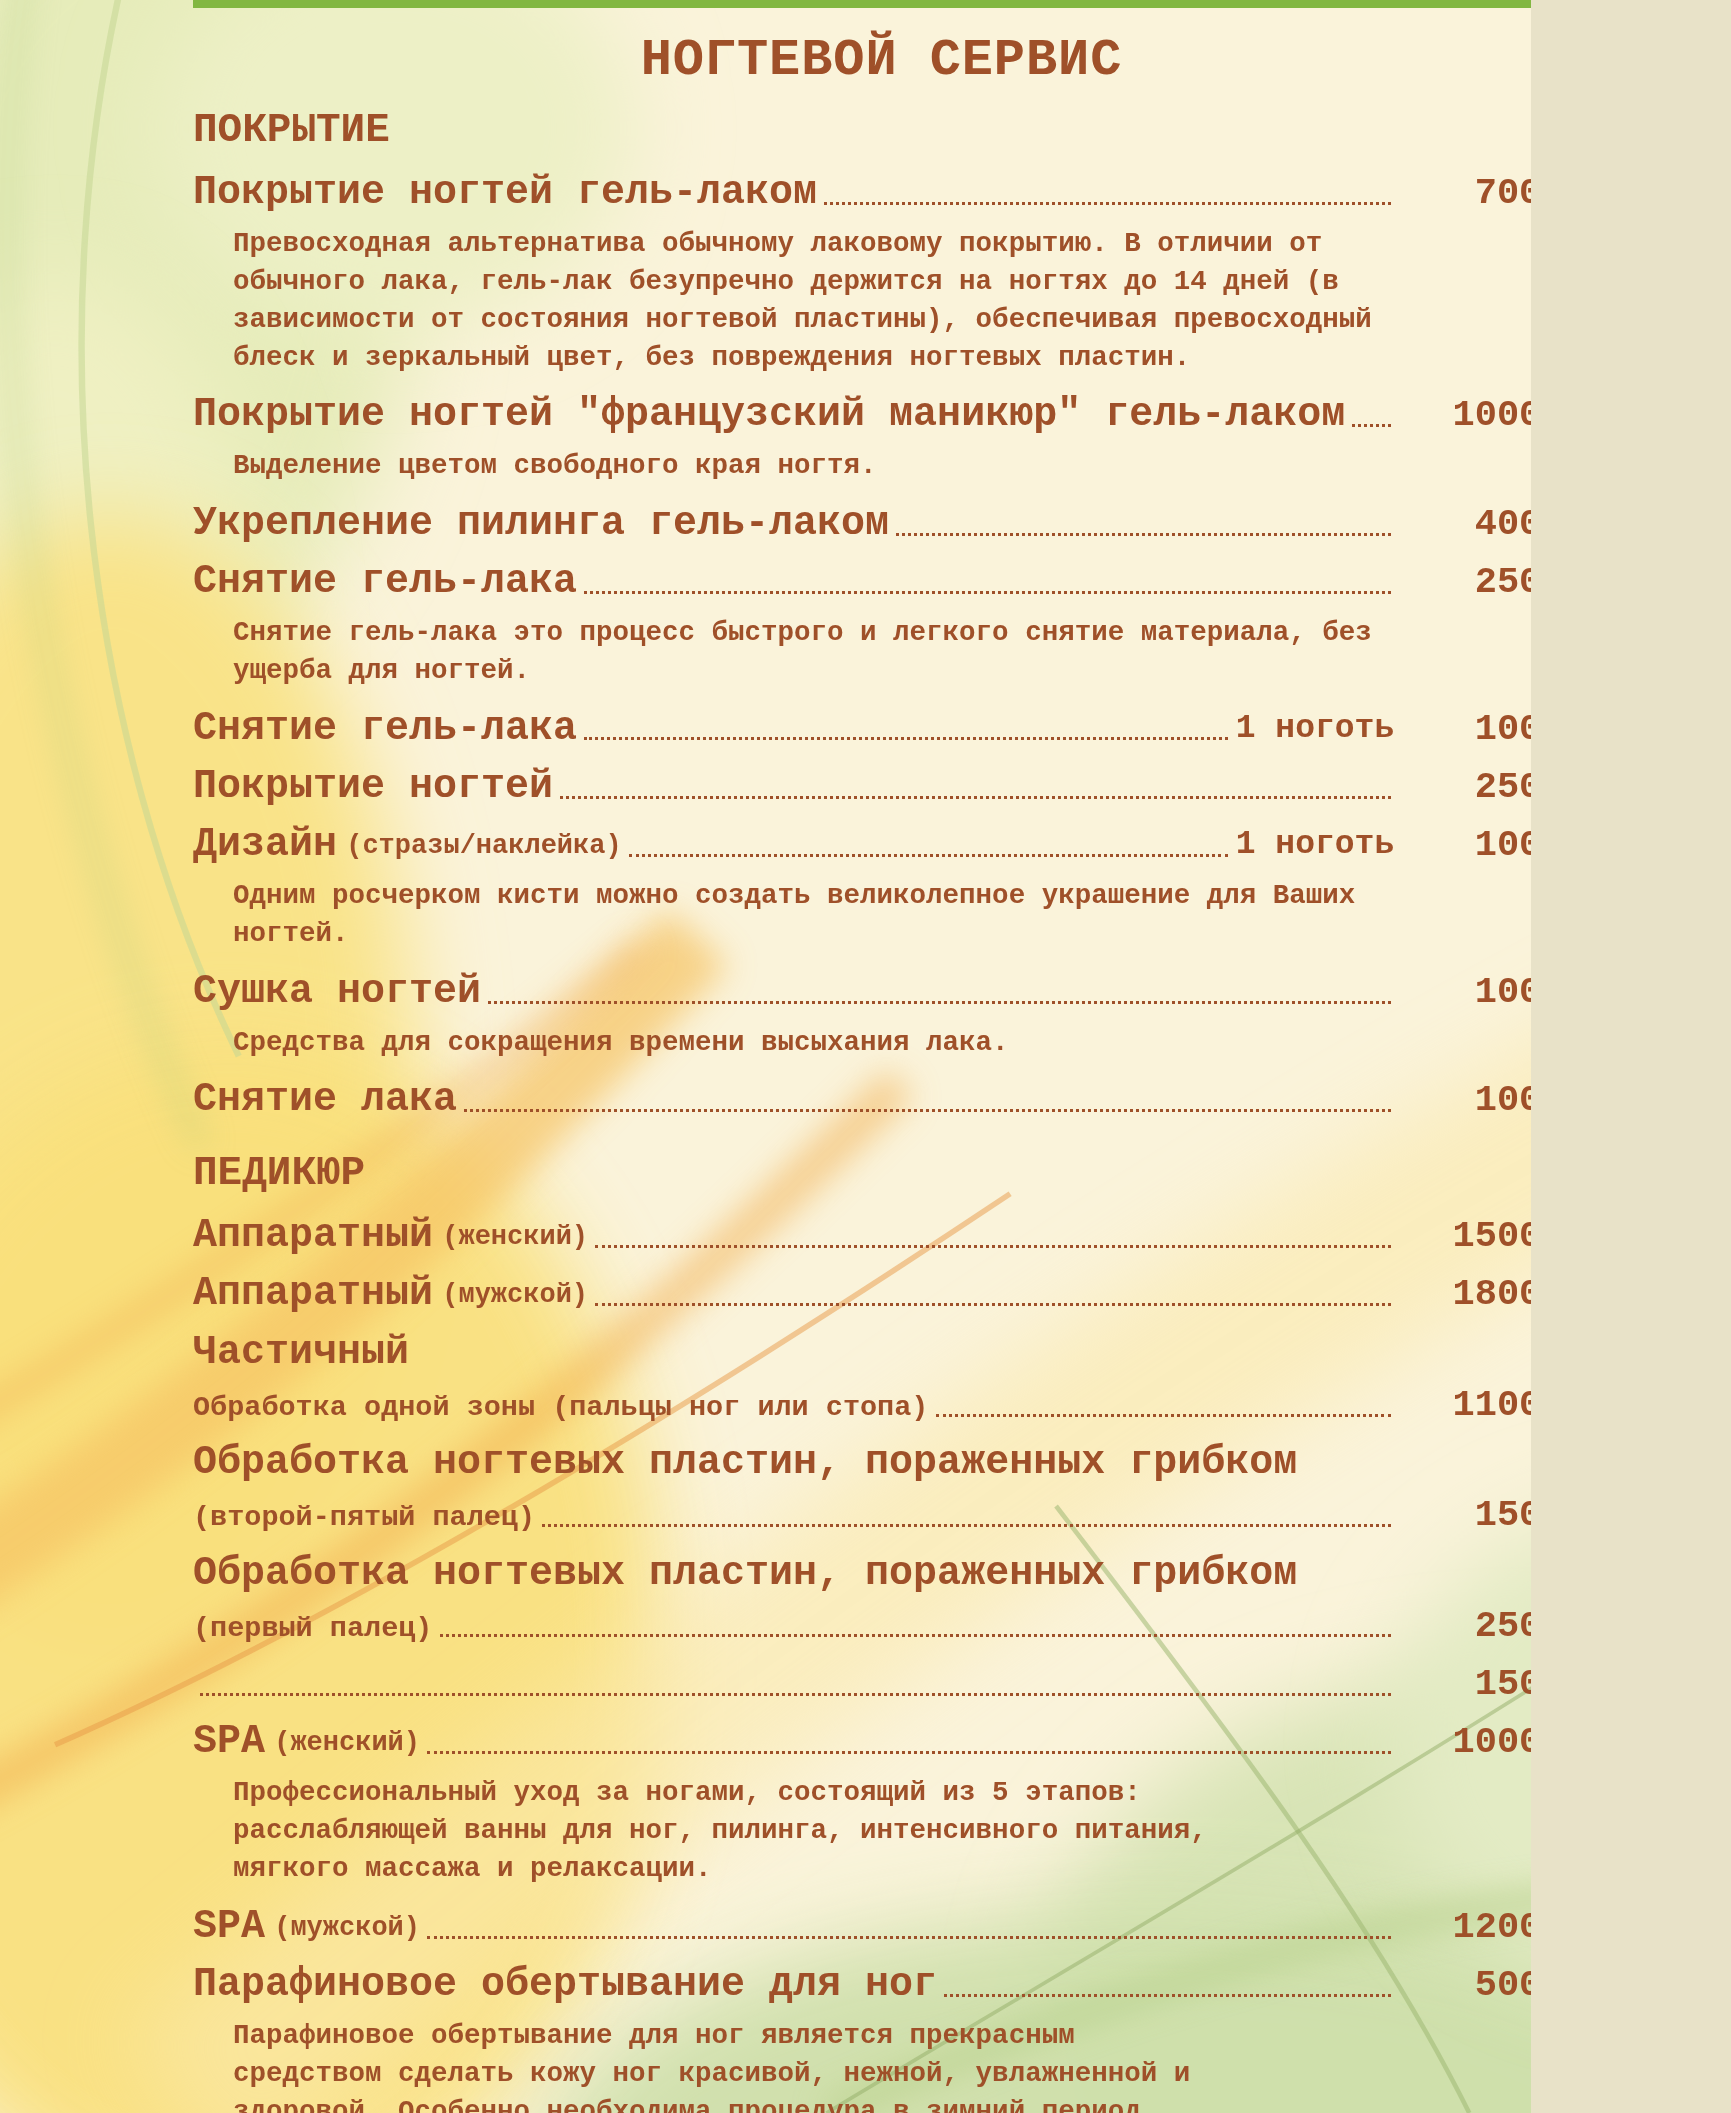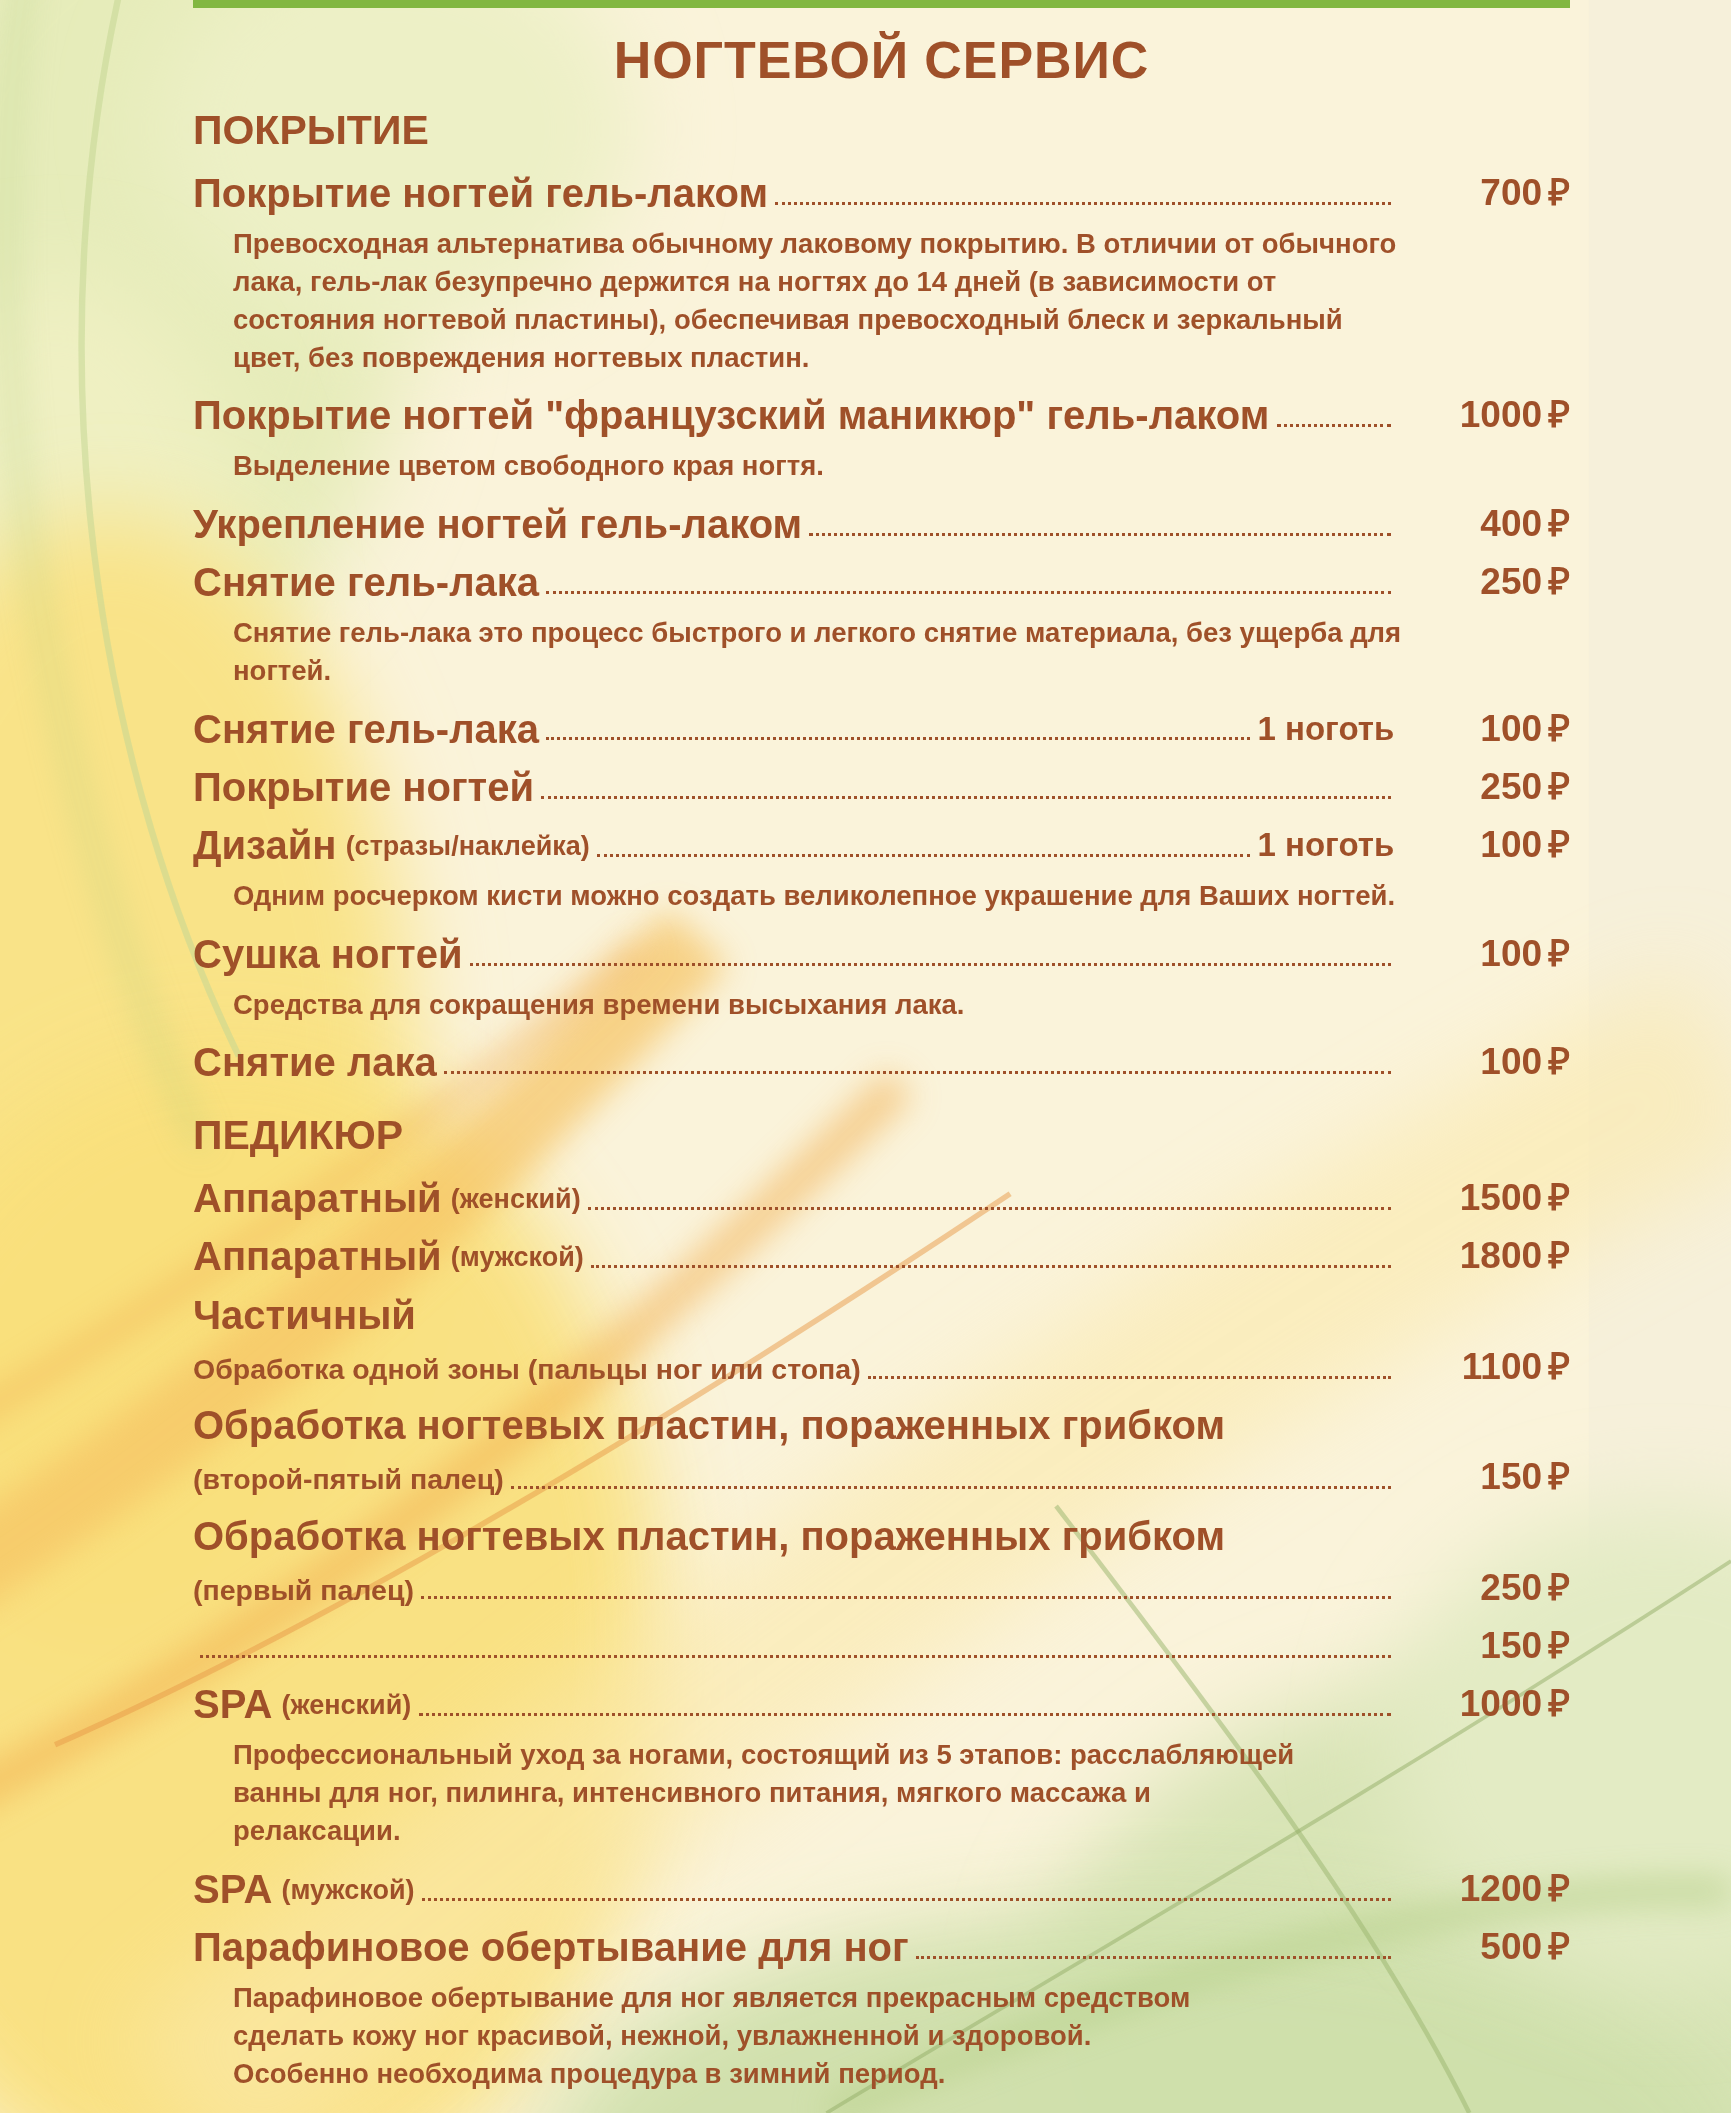--- a/index.html
+++ b/index.html
@@ -1,19 +1,19 @@
 <!DOCTYPE html>
 <html style="font-size:14.7px"><head>
 <meta charset="utf-8">
 <style>
   html,body{margin:0;padding:0;background:#e8e2c8;}
   .page{
-    position:relative;width:1731px;height:2113px;overflow:hidden;
+    position:relative;width:1531px;height:2113px;overflow:hidden;
     background:#faf3da;color:#9f5029;
-    font-family:Liberation Sans, sans-serif;
+    font-family:Liberation Mono, monospace;
   }
   .bg{position:absolute;left:0;top:0;width:1731px;height:2113px;}
   .greenbar{position:absolute;left:193px;top:0;width:1377px;height:8.3px;background:#82b741;}
   .content{position:absolute;left:193px;top:0;width:1377px;}
   .title{margin:31px 0 0;text-align:center;font-size:52px;font-weight:bold;letter-spacing:0.9px;line-height:59px;}
   .section-heading{margin:14.7px 0 0;text-align:left;font-size:41px;font-weight:bold;line-height:50px;}
   .section-heading.ped{margin-top:27.5px;margin-bottom:5.5px;}
   .row{display:flex;align-items:flex-end;margin-top:18.4px;}
   .name{font-size:40px;font-weight:bold;line-height:40px;white-space:nowrap;}
   .note{font-size:27px;font-weight:bold;line-height:37px;margin-left:9.2px;white-space:nowrap;}
@@ -84,21 +84,21 @@
       <span class="name">Покрытие ногтей "французский маникюр" гель-лаком</span>
       <span class="dots"></span>
       <span class="price">
           <span>1000</span>
           <span class="rub">₽</span>
         </span>
     </div>
     <div class="desc">Выделение цветом свободного края ногтя.</div>
 
     <div class="row">
-      <span class="name">Укрепление ногтей гель-лаком</span>
+      <span class="name">Укрепление пилинга гель-лаком</span>
       <span class="dots"></span>
       <span class="price">
           <span>400</span>
           <span class="rub">₽</span>
         </span>
     </div>
 
     <div class="row">
       <span class="name">Снятие гель-лака</span>
       <span class="dots"></span>

